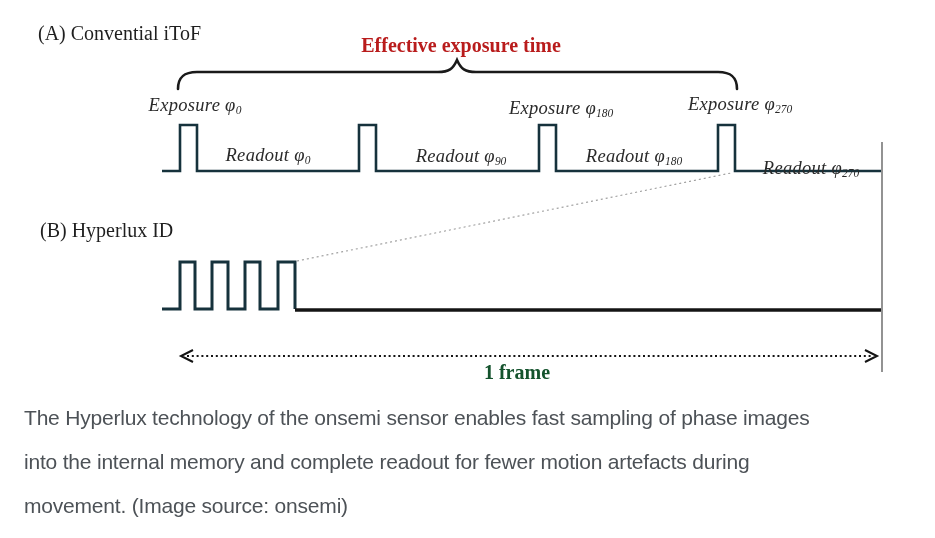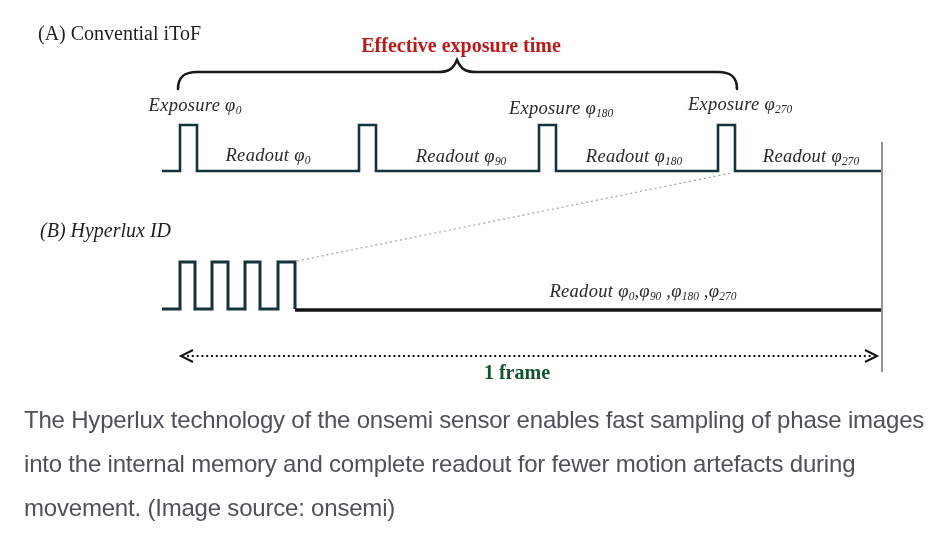--- a/index.html
+++ b/index.html
@@ -13,21 +13,21 @@
   }
   .abs{position:absolute;white-space:nowrap;}
   .center{transform:translateX(-50%);}
   .panel-title{font-size:20px;color:#1f1f1f;}
   .brace-label{font-size:20px;font-weight:bold;color:#b91c1c;}
   .wf-label{font-style:italic;font-size:18.5px;color:#2a2a2a;letter-spacing:0.3px;}
   .frame-label{font-size:20px;font-weight:bold;color:#14532d;}
   .sub{font-size:0.62em;vertical-align:-0.22em;letter-spacing:0;}
   .caption-line{
     font-family:"Liberation Sans", sans-serif;
-    font-size:24px;color:#4d5257;letter-spacing:-0.2px;
+    font-size:21px;color:#4d5257;letter-spacing:-0.2px;
   }
   svg{position:absolute;left:0;top:0;}
 </style>
 </head>
 <body>
 
 <div id="stage">
 
   <svg width="935" height="538" viewBox="0 0 935 538">
 
@@ -52,27 +52,24 @@
 
   <div class="abs center brace-label" style="left:461px;top:34px;">Effective exposure time</div>
 
   <div class="abs center wf-label" style="left:195px;top:95px;"><span>Exposure φ</span><span class="sub">0</span></div>
   <div class="abs center wf-label" style="left:561px;top:98px;"><span>Exposure φ</span><span class="sub">180</span></div>
   <div class="abs center wf-label" style="left:740px;top:94px;"><span>Exposure φ</span><span class="sub">270</span></div>
 
   <div class="abs center wf-label" style="left:268px;top:145px;"><span>Readout φ</span><span class="sub">0</span></div>
   <div class="abs center wf-label" style="left:461px;top:146px;"><span>Readout φ</span><span class="sub">90</span></div>
   <div class="abs center wf-label" style="left:634px;top:146px;"><span>Readout φ</span><span class="sub">180</span></div>
-  <div class="abs center wf-label" style="left:811px;top:146px;"><span>Readout φ</span><span class="sub">270</span></div>
+  <div class="abs center wf-label" style="left:811px;top:158px;"><span>Readout φ</span><span class="sub">270</span></div>
 
-  <div class="abs panel-title" style="left:40px;top:219px;font-style:italic;">(B) Hyperlux ID</div>
+  <div class="abs panel-title" style="left:40px;top:219px;">(B) Hyperlux ID</div>
 
-  <div class="abs center wf-label" style="left:643px;top:281px;">
-    <span>Readout φ</span><span class="sub">0</span><span>,φ</span><span class="sub">90</span><span> ,φ</span><span class="sub">180</span><span> ,φ</span><span class="sub">270</span>
-  </div>
 
   <div class="abs center frame-label" style="left:517px;top:361px;">1 frame</div>
 
   <div class="abs caption-line" style="left:24px;top:406px;">The Hyperlux technology of the onsemi sensor enables fast sampling of phase images</div>
   <div class="abs caption-line" style="left:24px;top:450px;">into the internal memory and complete readout for fewer motion artefacts during</div>
   <div class="abs caption-line" style="left:24px;top:494px;">movement. (Image source: onsemi)</div>
 
 </div>
 
 </body></html>

